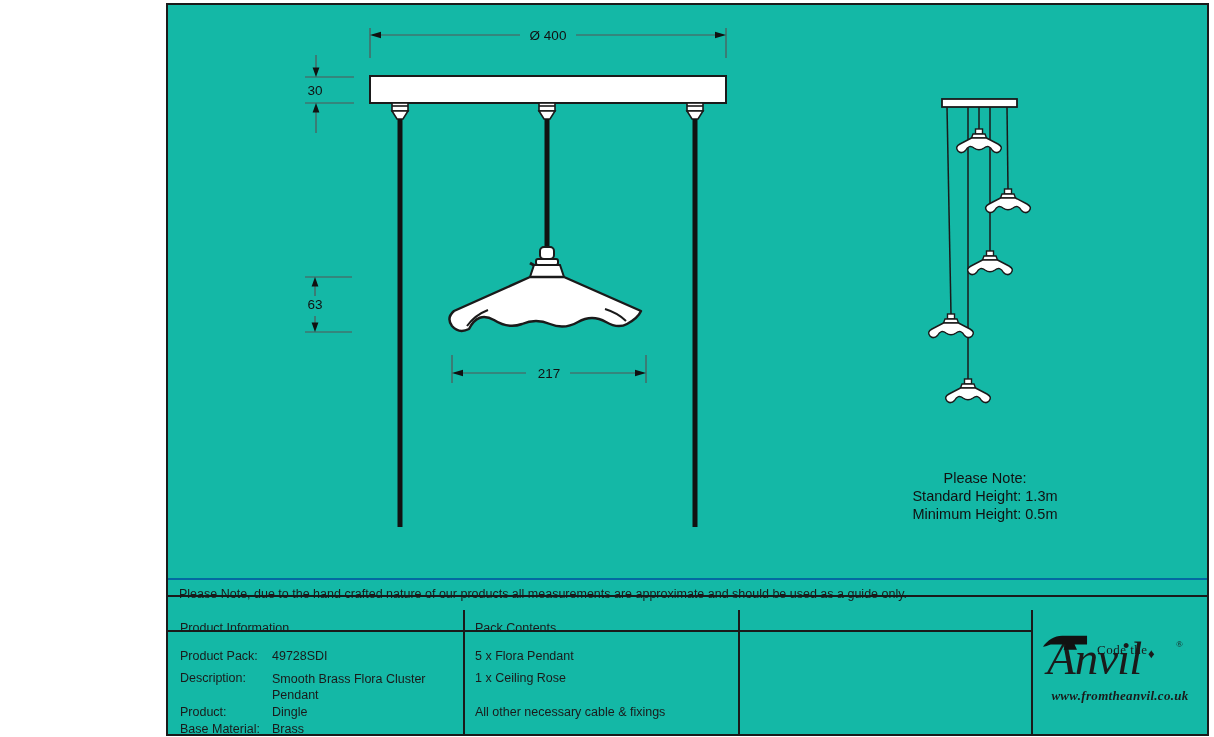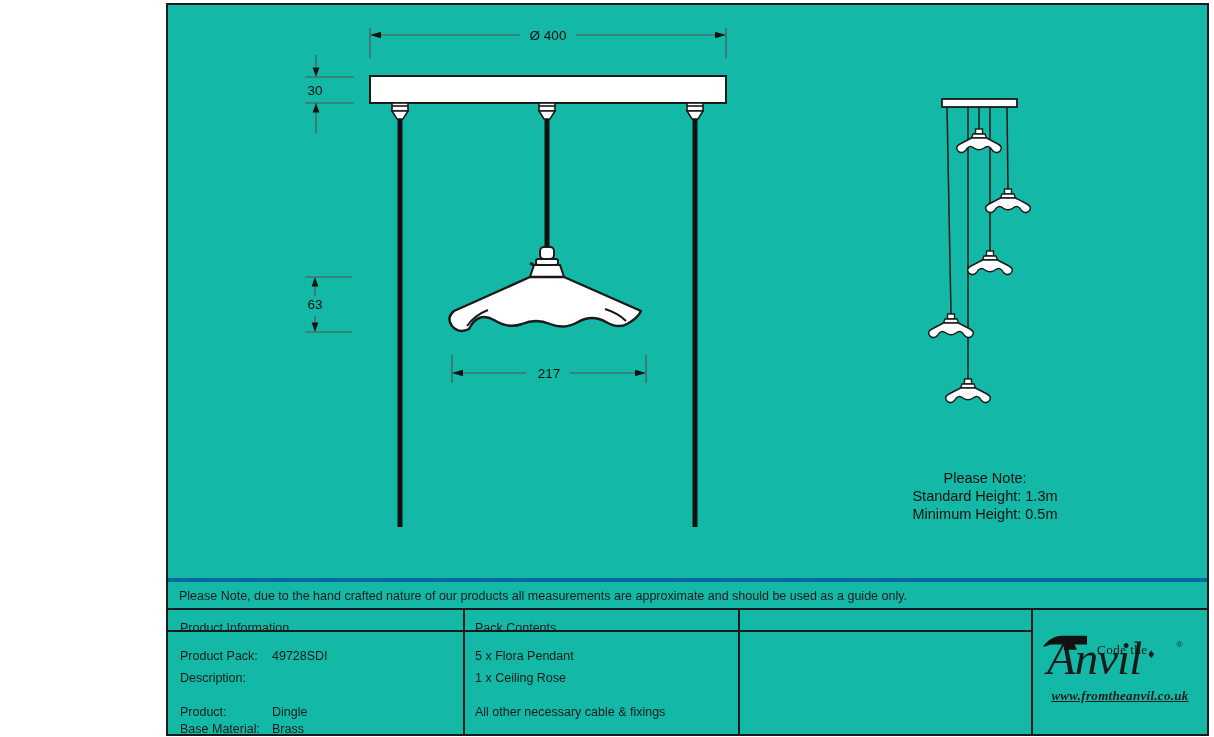--- a/index.html
+++ b/index.html
@@ -1,39 +1,39 @@
 <!DOCTYPE html>
 <html><head>
 <meta charset="utf-8">
 <style>
   html,body{margin:0;padding:0;background:#ffffff;width:1214px;height:737px;overflow:hidden;
     font-family:"Liberation Sans",sans-serif;color:#1a1a1a;}
   .sheet{position:absolute;left:166px;top:3px;width:1043px;height:733px;
     border:2px solid #1a1a1a;box-sizing:border-box;background:#14b8a6;}
   .drawing-svg{position:absolute;left:0;top:0;width:1039px;height:573px;}
   svg text{font-family:"Liberation Sans",sans-serif;fill:#111;}
-  .disclaimer-row{position:absolute;left:0;top:573px;width:1039px;height:32px;
-    border-top:4px solid #0369a1;border-bottom:2px solid #1a1a1a;box-sizing:border-box;}
+  .disclaimer-row{position:absolute;left:0;top:573px;width:1039px;height:19px;
+    border-top:2px solid #0369a1;border-bottom:2px solid #1a1a1a;box-sizing:border-box;}
   .disclaimer-text{position:absolute;left:11px;top:0;line-height:28px;font-size:12.5px;}
   .spec-table{position:absolute;left:0;top:605px;width:1039px;height:124px;font-size:12.5px;}
   .vline{position:absolute;top:0;bottom:0;width:2px;background:#1a1a1a;}
   .header-underline{position:absolute;left:0;top:20px;width:863px;height:2px;background:#1a1a1a;}
   .cell-text{position:absolute;white-space:nowrap;margin-top:8px;}
   .wrap-val{white-space:normal;width:172px;line-height:16px;display:block;}
   .th{font-size:12.5px;}
   .logo-cell{position:absolute;left:865px;top:0;width:174px;height:124px;
     display:flex;flex-direction:column;align-items:center;justify-content:center;}
   .logo-lockup{position:relative;width:150px;height:78px;font-family:"Liberation Serif",serif;}
   .logo-fromthe{position:absolute;left:52px;top:9px;font-size:13px;letter-spacing:.5px;}
   .logo-brand{position:absolute;left:2px;top:2px;font-size:47px;line-height:47px;letter-spacing:-1px;font-style:italic;}
   .logo-reg{position:absolute;left:131px;top:6px;font-size:9px;}
   .logo-diamond{position:absolute;left:103px;top:13px;font-size:13px;}
   .anvil-icon{position:absolute;left:-3px;top:-3px;}
   .logo-site{position:absolute;left:0px;top:55px;width:150px;text-align:center;
-    font-style:italic;font-weight:bold;font-size:13px;letter-spacing:.3px;text-decoration:underline;}
+    font-style:italic;font-weight:bold;font-size:13px;letter-spacing:.3px;}
 </style>
 </head>
 <body>
 
 <div class="sheet">
 
   <svg class="drawing-svg" viewBox="0 0 1039 573">
 
     <rect x="202" y="71" width="356" height="27" fill="#fff" stroke="#1a1a1a" stroke-width="2"></rect>
 
@@ -150,20 +150,23 @@
     <div class="vline" style="left:570px;"></div>
     <div class="vline" style="left:863px;"></div>
     <div class="header-underline"></div>
 
     <div class="cell-text th" style="left:12px;top:3px;">Product Information</div>
     <div class="cell-text th" style="left:307px;top:3px;">Pack Contents</div>
 
     <div class="cell-text" style="left:12px;top:31px;">Product Pack:</div>
     <div class="cell-text" style="left:104px;top:31px;">49728SDI</div>
     <div class="cell-text" style="left:12px;top:53px;">Description:</div>
+    <div class="cell-text" style="left:104px;top:53px;">
+        <span class="wrap-val">Smooth Brass Flora Cluster Pendant</span>
+      </div>
     <div class="cell-text" style="left:12px;top:87px;">Product:</div>
     <div class="cell-text" style="left:104px;top:87px;">Dingle</div>
     <div class="cell-text" style="left:12px;top:104px;text-align:center;">Base Material:</div>
     <div class="cell-text" style="left:104px;top:104px;">Brass</div>
 
     <div class="cell-text" style="left:307px;top:31px;">5 x Flora Pendant</div>
     <div class="cell-text" style="left:307px;top:53px;">1 x Ceiling Rose</div>
     <div class="cell-text" style="left:307px;top:87px;">All other necessary cable &amp; fixings</div>
 
     <div class="logo-cell">

